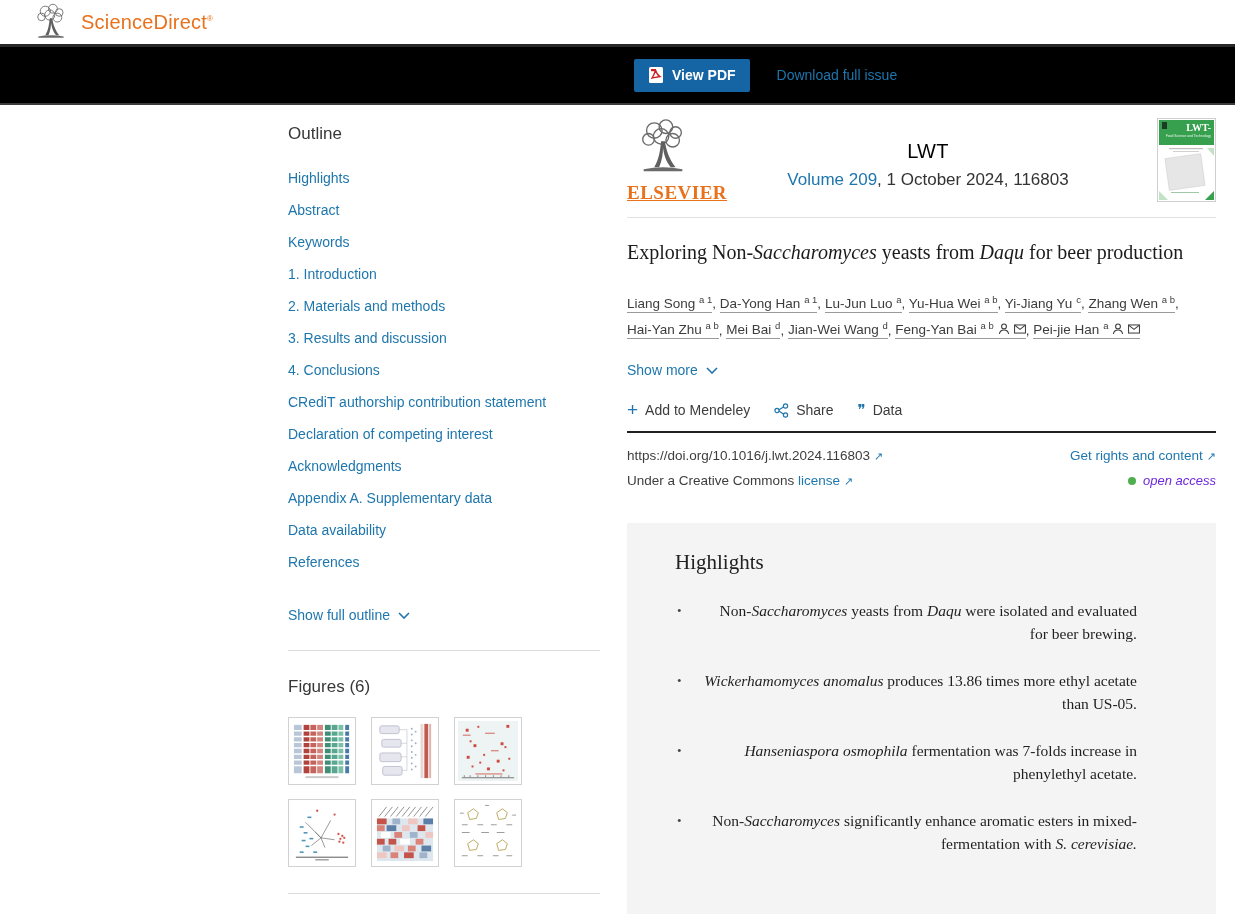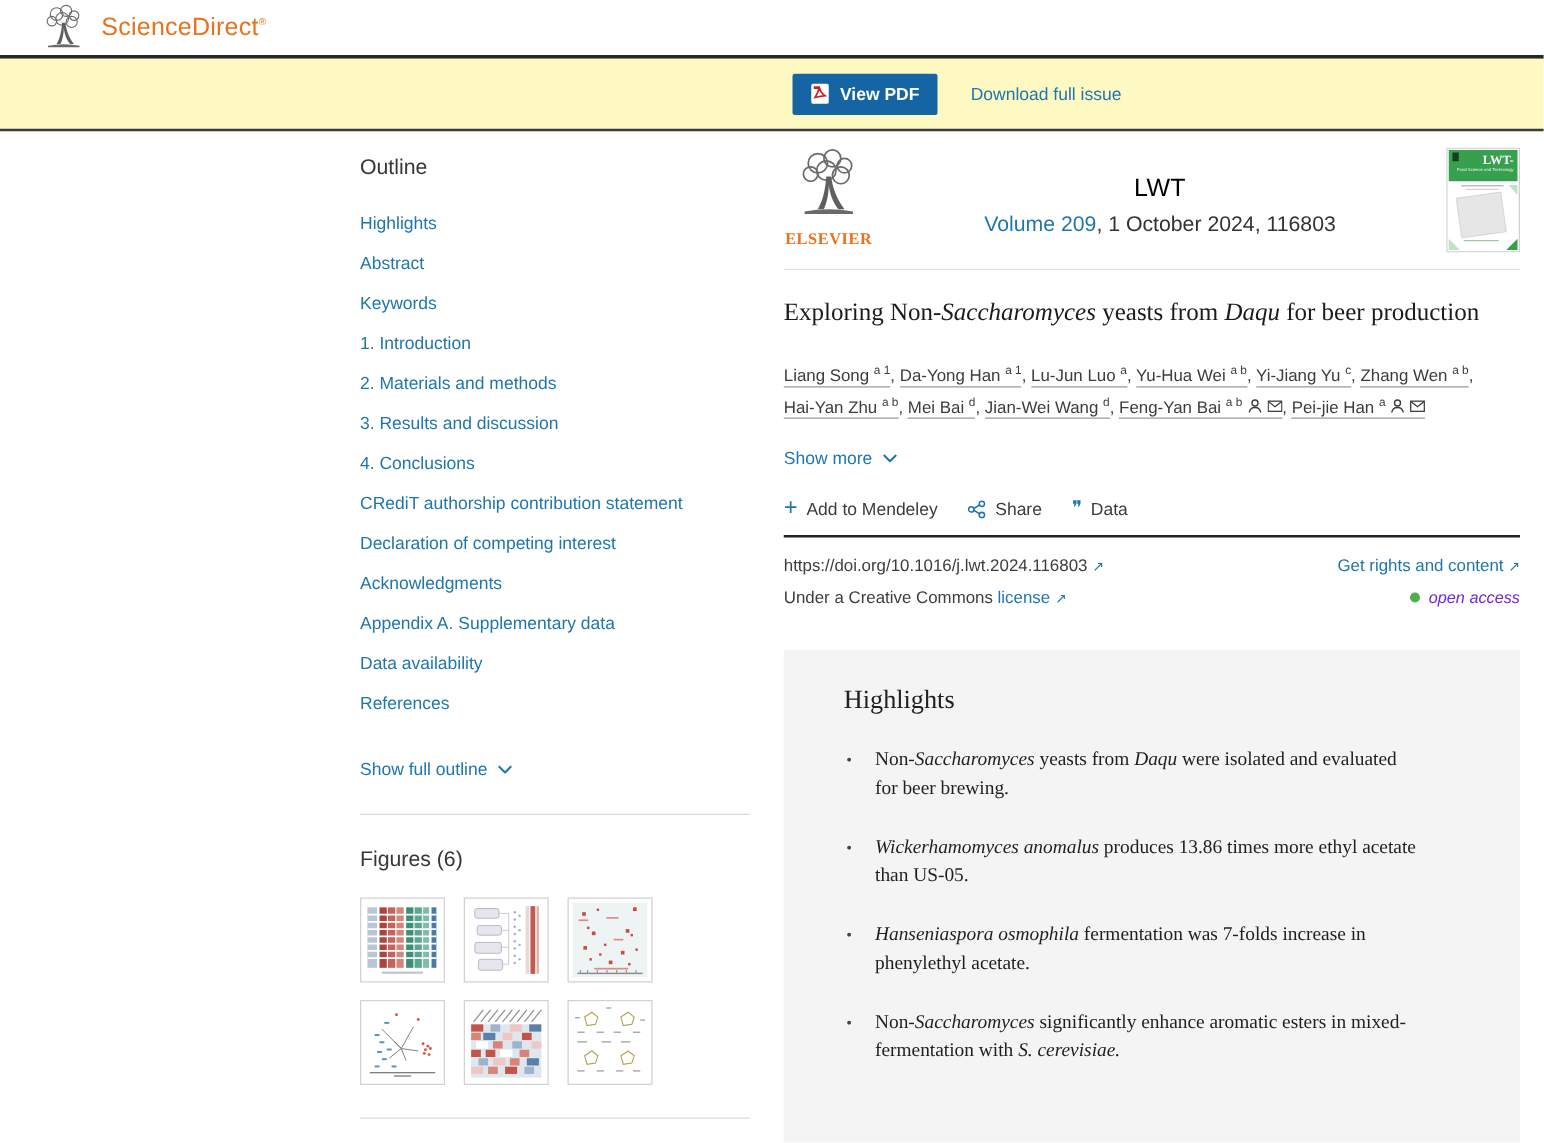--- a/index.html
+++ b/index.html
@@ -12,21 +12,21 @@
   .link { color:#1e76ad; }
   .ext-arrow { color:#1e76ad; font-size:11px; margin-left:4px; }
 
   
   .sd-header { height:47px; display:flex; align-items:center; padding-left:30px; border-bottom:3px solid #272727; background:#fff; }
   .sd-header .tree { width:42px; height:38px; margin-right:9px; }
   .sd-brand { color:#e9711c; font-size:20px; font-weight:400; letter-spacing:.2px; }
   .sd-brand sup { font-size:8px; color:#e9711c; }
 
   
-  .toolbar { height:58px; display:flex; align-items:center; border-bottom:2px solid #3a3a3a; background:#fef9c3; }
+  .toolbar { height:58px; display:flex; align-items:center; border-bottom:2px solid #3a3a3a; background:#000000; }
   .toolbar-inner { margin-left:634px; display:flex; align-items:center; gap:27px; }
   .viewpdf-btn {
     background:#1565a5; color:#fff; border:none; height:33px; padding:0 14px;
     font-size:14px; font-weight:bold; font-family:inherit; border-radius:2px;
     display:flex; align-items:center; gap:8px; cursor:pointer;
   }
   .dl-issue { font-size:14px; }
 
   
   .main { display:flex; align-items:flex-start; }
@@ -42,21 +42,21 @@
   .figures-title { margin-top:26px; }
   .fig-grid { margin-top:20px; display:grid; grid-template-columns:repeat(3,68px); gap:14px 15px; }
   .thumb { width:68px; height:68px; border:1px solid #d2d2d2; background:#fff; padding:3px; cursor:pointer; }
   .thumb svg { width:100%; height:100%; display:block; }
   .tables-title { margin-top:18px; }
 
   
   .banner { display:flex; align-items:flex-start; }
   .els-logo { width:72px; text-align:center; }
   .els-logo .tree { width:58px; height:58px; }
-  .els-word { color:#e9711c; font-family:"Liberation Serif", serif; font-weight:bold; font-size:13px; letter-spacing:.5px; margin-top:2px; }
+  .els-word { color:#e9711c; font-family:"Liberation Serif", serif; font-weight:bold; font-size:19px; letter-spacing:.5px; margin-top:2px;text-decoration:underline; }
   .banner-center { flex:1; text-align:center; padding-top:22px; }
   .jname { font-size:20px; color:#000000; letter-spacing:.3px; font-weight:400; }
   .jissue { font-size:17px; color:#333; margin-top:7px; }
   .cover { width:59px; height:84px; }
   .banner-divider { border:none; border-top:1px solid #e2e2e2; margin:13px 0 0 0; }
 
   
   .title { font-family:"Liberation Serif", serif; font-weight:500; font-size:20px; line-height:38px;
            color:#1b1b1b; margin-top:15px; max-width:572px; }
   .authors { margin-top:17px; font-size:13.5px; line-height:22px; color:#3c3c3c; }
@@ -76,21 +76,21 @@
   .meta-row { display:flex; justify-content:space-between; align-items:center; margin-top:15px; font-size:13.5px; }
   .doi { color:#3d3d3d; }
   .lic-row { margin-top:10px; }
   .lic-left { color:#3d3d3d; }
   .oa { display:inline-flex; align-items:center; gap:7px; color:#6d28d9; font-style:italic; font-size:13px; }
   .oa-dot { width:8px; height:8px; border-radius:50%; background:#4fae4e; display:inline-block; }
 
   
   .highlights { background:#f4f4f4; margin-top:35px; padding:27px 30px 40px 48px; min-height:382px; }
   .hl-title { font-family:"Liberation Serif", serif; font-size:21px; font-weight:500; color:#212121; }
-  .hl-list { list-style:none; margin-top:24px; }
+  .hl-list { list-style:none; margin-top:24px;text-align:right; }
   .hl-list li { position:relative; padding-left:25px; max-width:462px;
     font-family:"Liberation Serif", serif; font-size:15.5px; line-height:23px; color:#1f1f1f; margin-bottom:24px; }
   .hl-list li::before { content:"\2022"; position:absolute; left:2px; top:0; color:#444; font-size:13px; }
   .hl-list i { font-style:italic; }
 </style>
 </head>
 <body>
 
 <header class="sd-header">
   <svg class="tree" viewBox="0 0 60 60">

